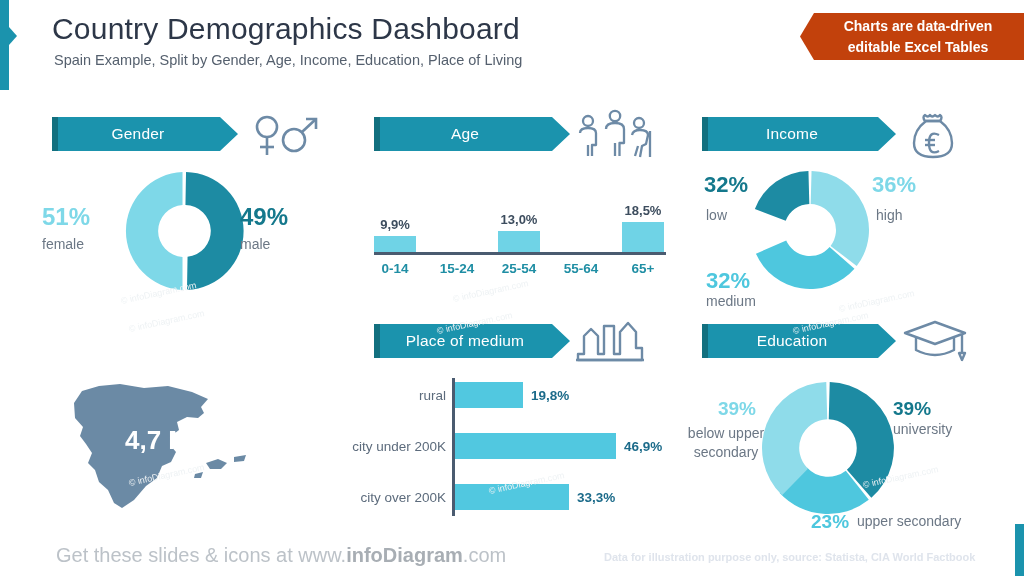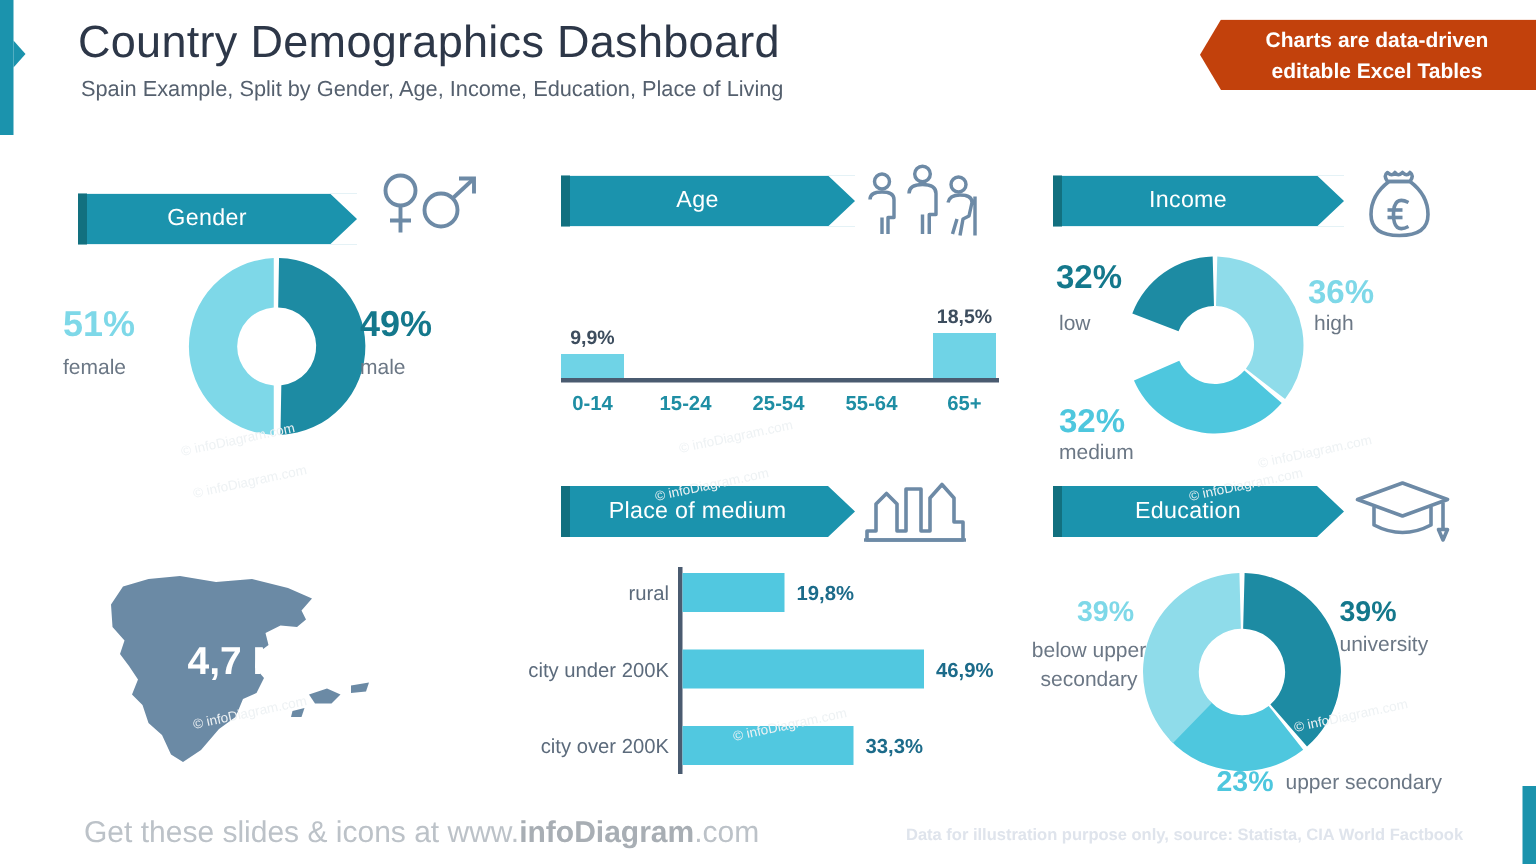--- a/index.html
+++ b/index.html
@@ -131,21 +131,21 @@
     display: flex; justify-content: space-between;
   }
   .age-labels div {
     width: 42px; text-align: center;
     font-size: 13.5px; font-weight: 700; color: #1f8ea4;
   }
 
   
   .inc-32-low  { position: absolute; left: 704px; top: 172px; font-size: 22px; }
   .inc-low-t   { position: absolute; left: 706px; top: 207px; font-size: 14px; }
-  .inc-36      { position: absolute; left: 872px; top: 182px; font-size: 22px; }
+  .inc-36      { position: absolute; left: 872px; top: 172px; font-size: 22px; }
   .inc-high-t  { position: absolute; left: 876px; top: 207px; font-size: 14px; }
   .inc-32-med  { position: absolute; left: 706px; top: 268px; font-size: 22px; }
   .inc-med-t   { position: absolute; left: 706px; top: 293px; font-size: 14px; }
 
   
   .map-wrap { position: absolute; left: 58px; top: 370px; width: 230px; height: 145px; }
   .map-val {
     position: absolute; left: 125px; top: 425px;
     font-size: 26px; font-weight: 700; color: #ffffff;
   }
@@ -207,21 +207,21 @@
 
   <div class="title">Country Demographics Dashboard</div>
   <div class="subtitle">Spain Example, Split by Gender, Age, Income, Education, Place of Living</div>
 
   <div class="green-banner">
     <span>Charts are data-driven</span>
     <span>editable Excel Tables</span>
   </div>
 
   <div class="sect" style="left:52px; top:117px; width:300px;">
-    <div class="banner-wrap" style="width:186px;margin-top:12px;">
+    <div class="banner-wrap" style="width:186px;">
       <div class="banner" style="width:186px;">
         <span class="banner-label">Gender</span>
       </div>
       <div class="banner-cap"></div>
       <div class="banner-notch"></div>
     </div>
     <div class="sect-icon" style="left:198px; top:-4px;">
       <svg width="74" height="46" viewBox="0 0 74 46" fill="none" stroke="#6d8aa6" stroke-width="2.6">
         <circle cx="17" cy="14" r="10"></circle>
         <line x1="17" y1="24" x2="17" y2="42"></line>
@@ -267,20 +267,24 @@
         <path d="M58 26 q1-5 8-5 q8 0 8 5 l-2 9 l-4 2 l-2 11 M64 37 l-3 10 M76 22 l0 26" stroke-linejoin="round"></path>
       </svg>
     </div>
   </div>
 
   <div class="age-chart">
     <div class="age-cols">
       <div class="age-col">
         <div class="age-val">9,9%</div>
         <div class="age-bar" style="height:16px;"></div>
+      </div>
+      <div class="age-col">
+        <div class="age-val">13,0%</div>
+        <div class="age-bar" style="height:21px;"></div>
       </div>
       <div class="age-col">
         <div class="age-val">18,5%</div>
         <div class="age-bar" style="height:30px;"></div>
       </div>
     </div>
   </div>
   <div class="age-axis"></div>
   <div class="age-labels">
     <div>0-14</div>

